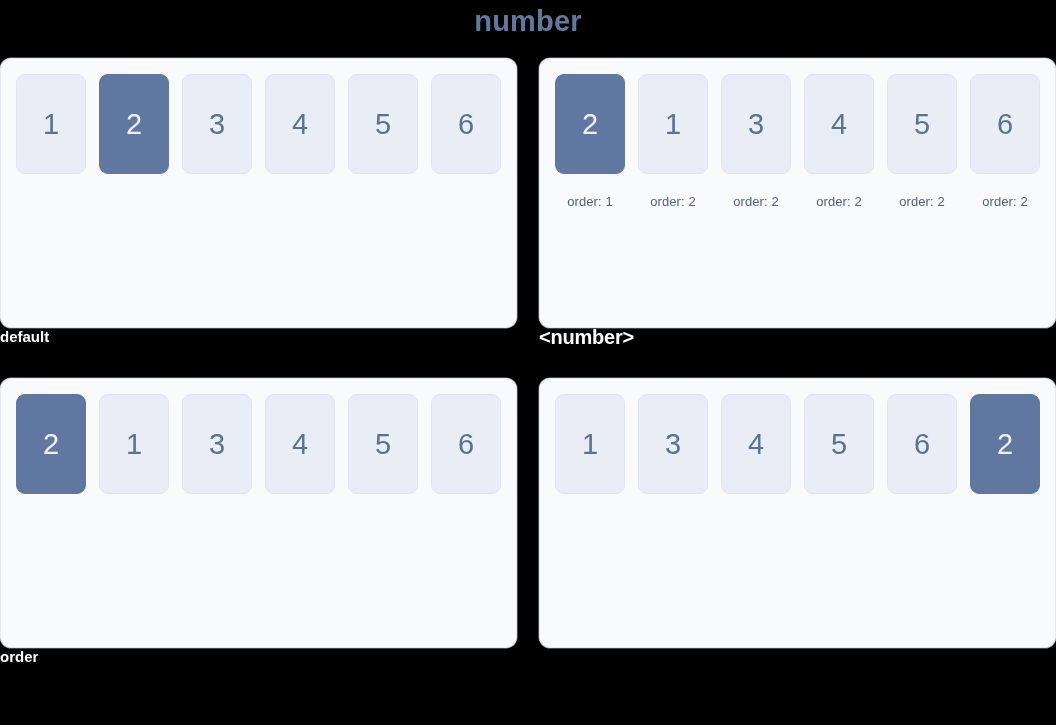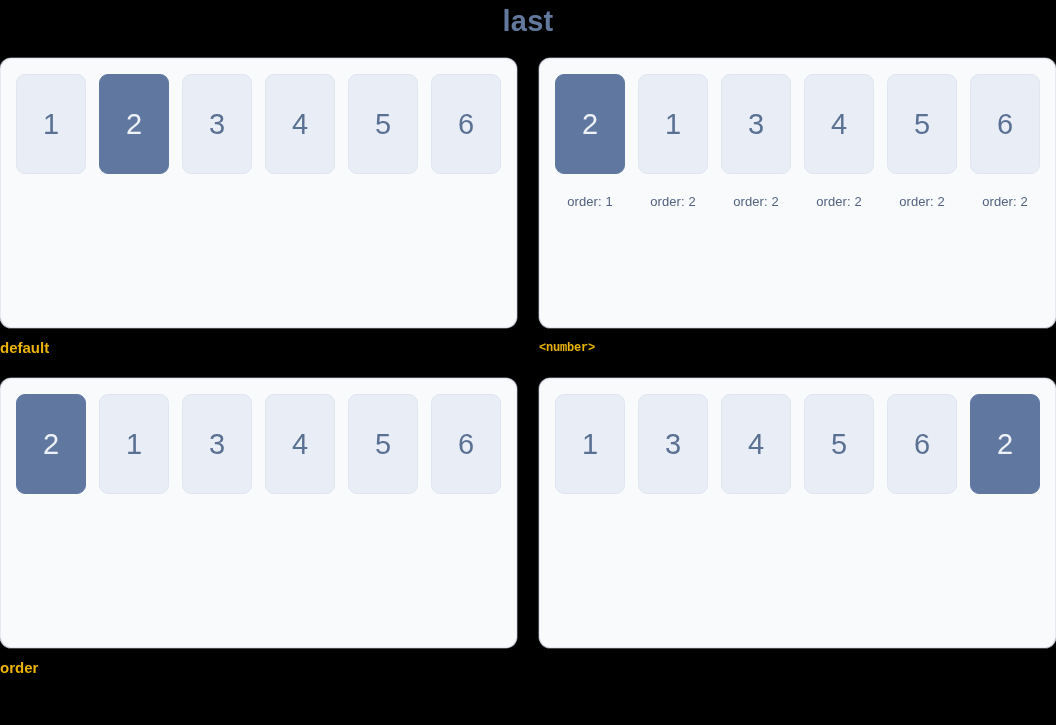--- a/index.html
+++ b/index.html
@@ -60,30 +60,30 @@
     height: 270px;
     padding: 15px 0 0 15px;
     display: flex;
     flex-direction: row;
     align-items: flex-start;
     overflow: hidden;
     box-shadow: 0 0 0 0.5px rgba(226,232,240,0.6);
   }
 
   .panel-label {
-    margin-top: 11px;
+    margin-top: 0;
     font-size: 15px;
     font-weight: bold;
-    color: #eab308;
+    color: #ffffff;
     line-height: 18px;
     white-space: nowrap;
   }
   .panel-label.mono {
-    font-family: Liberation Mono, monospace;
-    font-size: 12px;
+    font-family: Liberation Sans, sans-serif;
+    font-size: 20px;
     letter-spacing: -0.2px;
   }
 
   
   .item-col {
     display: flex;
     flex-direction: column;
     align-items: center;
     margin-right: 13px;
   }
@@ -116,21 +116,21 @@
     line-height: 16px;
     white-space: nowrap;
     letter-spacing: 0.1px;
   }
 </style>
 </head>
 <body>
 
 <div id="page">
 
-  <div class="page-title">last</div>
+  <div class="page-title">number</div>
 
   <div class="demo-grid" id="demo-grid">
       <div class="demo-cell">
         <div class="panel">
           <div class="item-col">
             <div class="box">1</div>
           </div>
           <div class="item-col">
             <div class="box active">2</div>
           </div>

